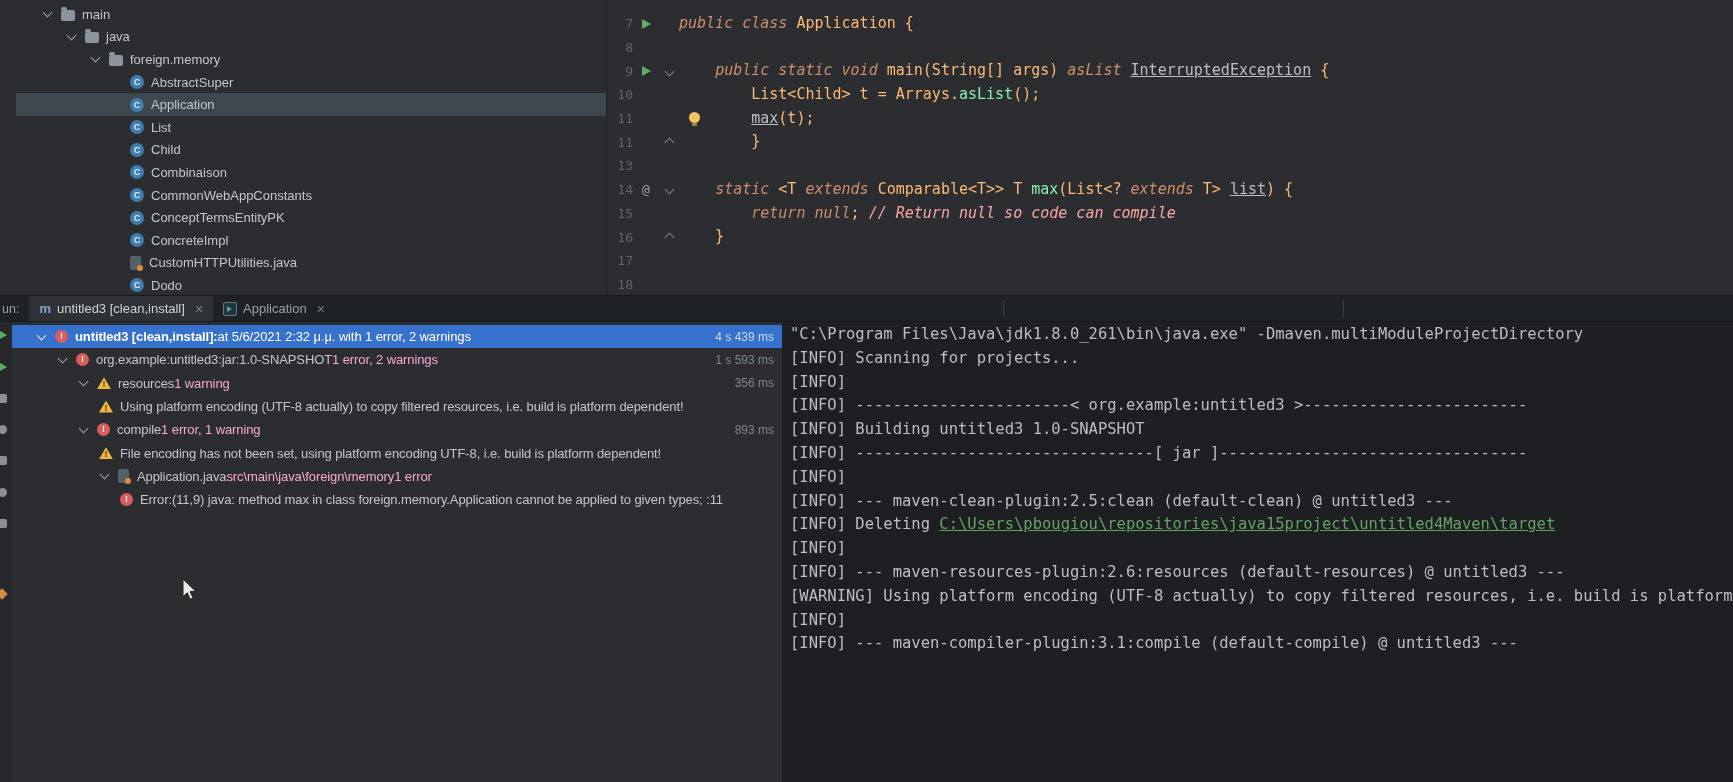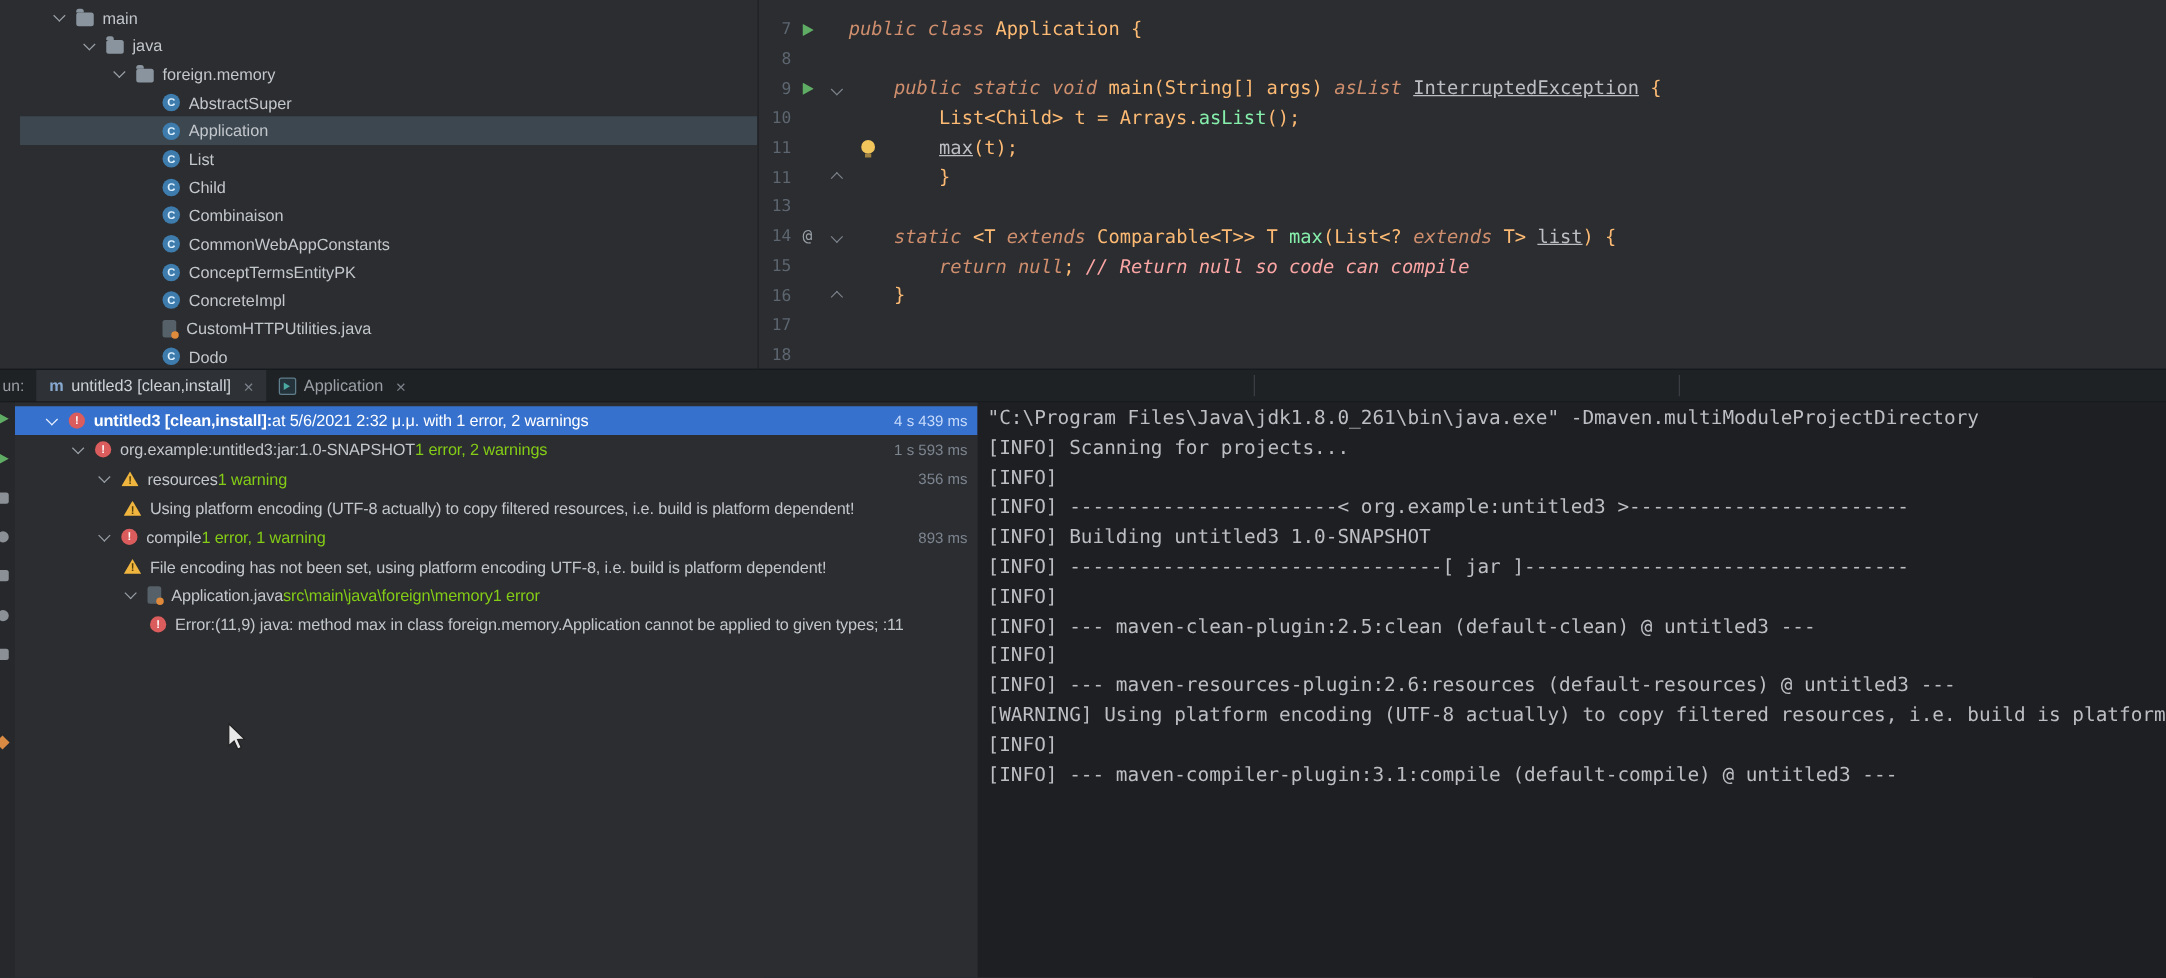--- a/index.html
+++ b/index.html
@@ -64,21 +64,21 @@
   #tool-stripe{width:12px;background:#26282b;position:relative;overflow:hidden;flex:none}
   .sicon{position:absolute;left:-2px}
   .sh-tri{width:0;height:0;border-left:9px solid;border-top:5px solid transparent;border-bottom:5px solid transparent;display:block}
   .sh-sq{width:9px;height:9px;border-radius:2px;display:block}
   .sh-ci{width:9px;height:9px;border-radius:50%;display:block}
   .sh-di{width:8px;height:8px;transform:rotate(45deg);display:block}
 
   #build-pane{width:770px;flex:none;background:#2b2d30;padding-top:3px;box-sizing:border-box;position:relative;overflow:hidden}
   .brow{height:23.3px;display:flex;align-items:center;font-size:13px;letter-spacing:-0.1px;white-space:nowrap;position:relative;color:#c3c7cc}
   .brow.sel{background:#3671cd;color:#fff}
-  .brow .dim{color:#84cc16}
+  .brow .dim{color:#f9a8d4}
   .brow .b{font-weight:bold}
   .brow.sel .chev{border-color:#eaf1fd}
   .dur{position:absolute;right:8px;color:#7d8590;font-size:12px;letter-spacing:0}
   .brow.sel .dur{color:#c9dcfb}
   .ic-err{width:13px;height:13px;border-radius:50%;background:#db5c5c;color:#fff;
     font:700 9px/13px "Liberation Sans",sans-serif;text-align:center;margin-right:7px;flex:none}
   .ic-warn{width:14px;height:12px;background:#f0b53f;clip-path:polygon(50% 0,100% 100%,0 100%);
     color:#513f09;font:700 9px/15px "Liberation Sans",sans-serif;text-align:center;margin-right:7px;flex:none}
 
   #console-pane{flex:1;background:#1e1f22;overflow:hidden;padding:1px 0 0 8px;box-sizing:border-box}
@@ -373,20 +373,21 @@
       </div>
     <div id="console-pane">
         <div class="cline"><span>"C:\Program Files\Java\jdk1.8.0_261\bin\java.exe" -Dmaven.multiModuleProjectDirectory</span></div>
         <div class="cline"><span>[INFO] Scanning for projects...</span></div>
         <div class="cline"><span>[INFO]</span></div>
         <div class="cline"><span>[INFO] -----------------------&lt; org.example:untitled3 &gt;------------------------</span></div>
         <div class="cline"><span>[INFO] Building untitled3 1.0-SNAPSHOT</span></div>
         <div class="cline"><span>[INFO] --------------------------------[ jar ]---------------------------------</span></div>
         <div class="cline"><span>[INFO]</span></div>
         <div class="cline"><span>[INFO] --- maven-clean-plugin:2.5:clean (default-clean) @ untitled3 ---</span></div>
+        <div class="cline"><span>[INFO] Deleting </span><span class="clink">C:\Users\pbougiou\repositories\java15project\untitled4Maven\target</span></div>
         <div class="cline"><span>[INFO]</span></div>
         <div class="cline"><span>[INFO] --- maven-resources-plugin:2.6:resources (default-resources) @ untitled3 ---</span></div>
         <div class="cline"><span>[WARNING] Using platform encoding (UTF-8 actually) to copy filtered resources, i.e. build is platform dependent!</span></div>
         <div class="cline"><span>[INFO]</span></div>
         <div class="cline"><span>[INFO] --- maven-compiler-plugin:3.1:compile (default-compile) @ untitled3 ---</span></div>
       </div>
   </div>
 
   <svg id="mouse-cursor" width="18" height="24" viewBox="0 0 18 24">
     <path d="M3 1 L3 18.5 L7.3 14.8 L10.2 21.3 L13 20 L10.1 13.7 L15.6 13.2 Z" fill="#e9e9e9" stroke="#222" stroke-width="1"></path>

